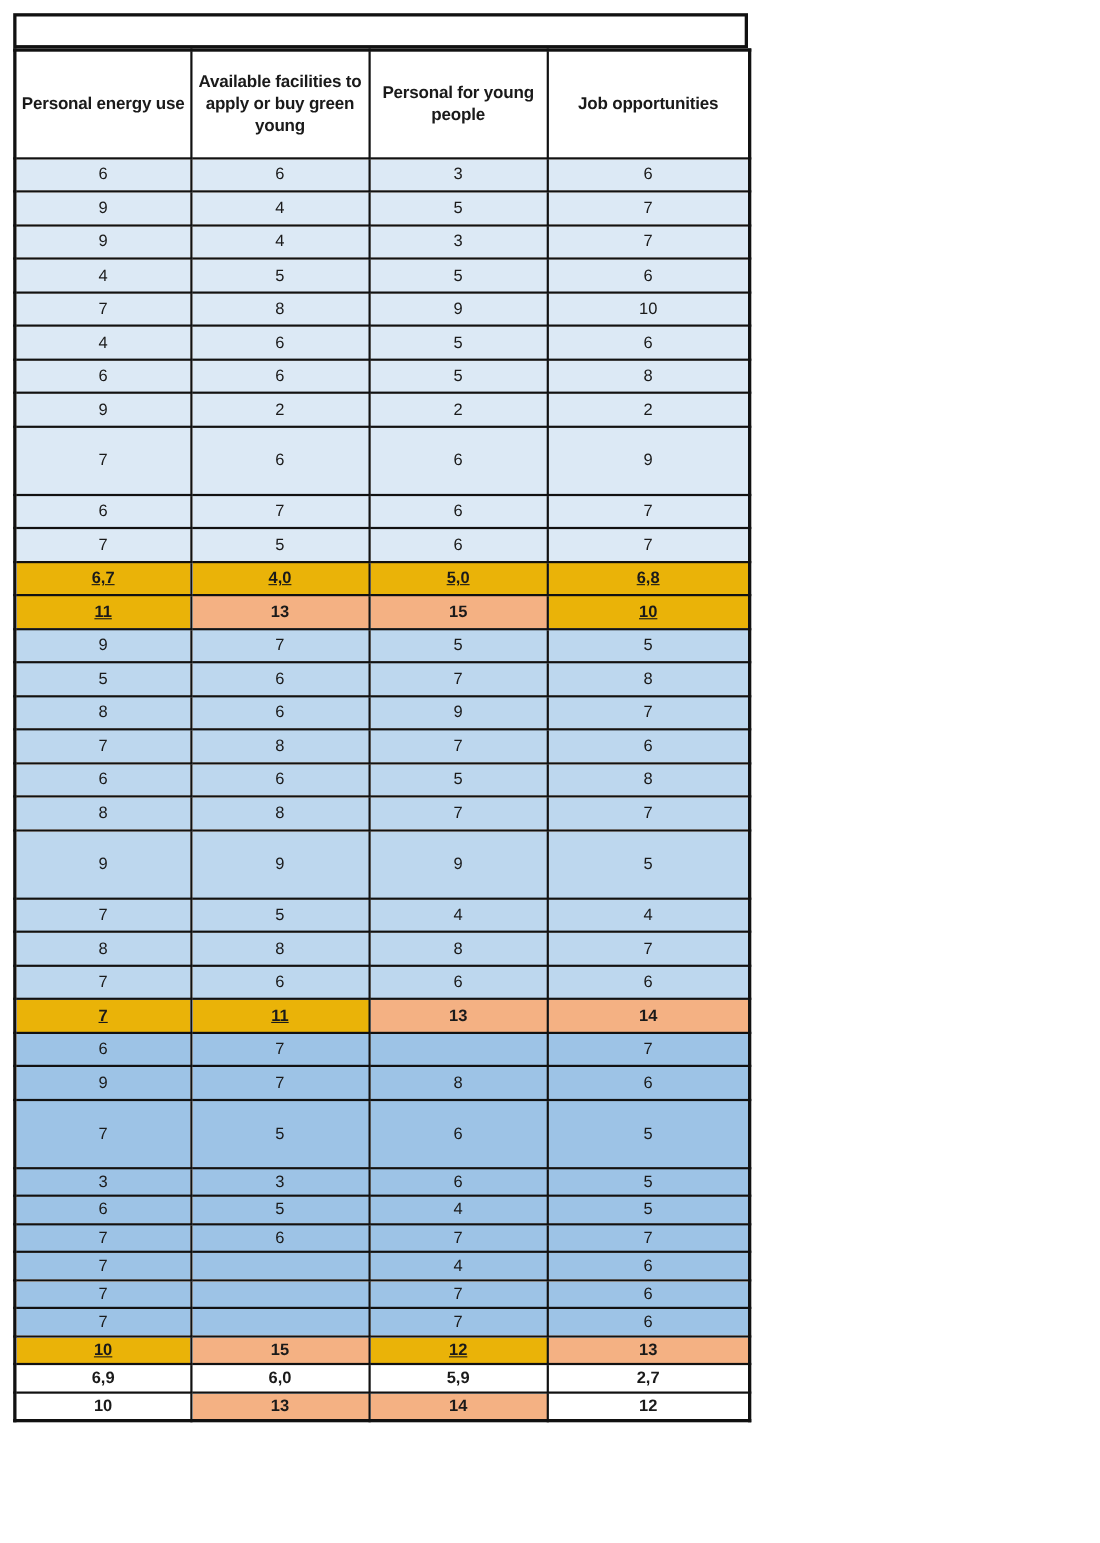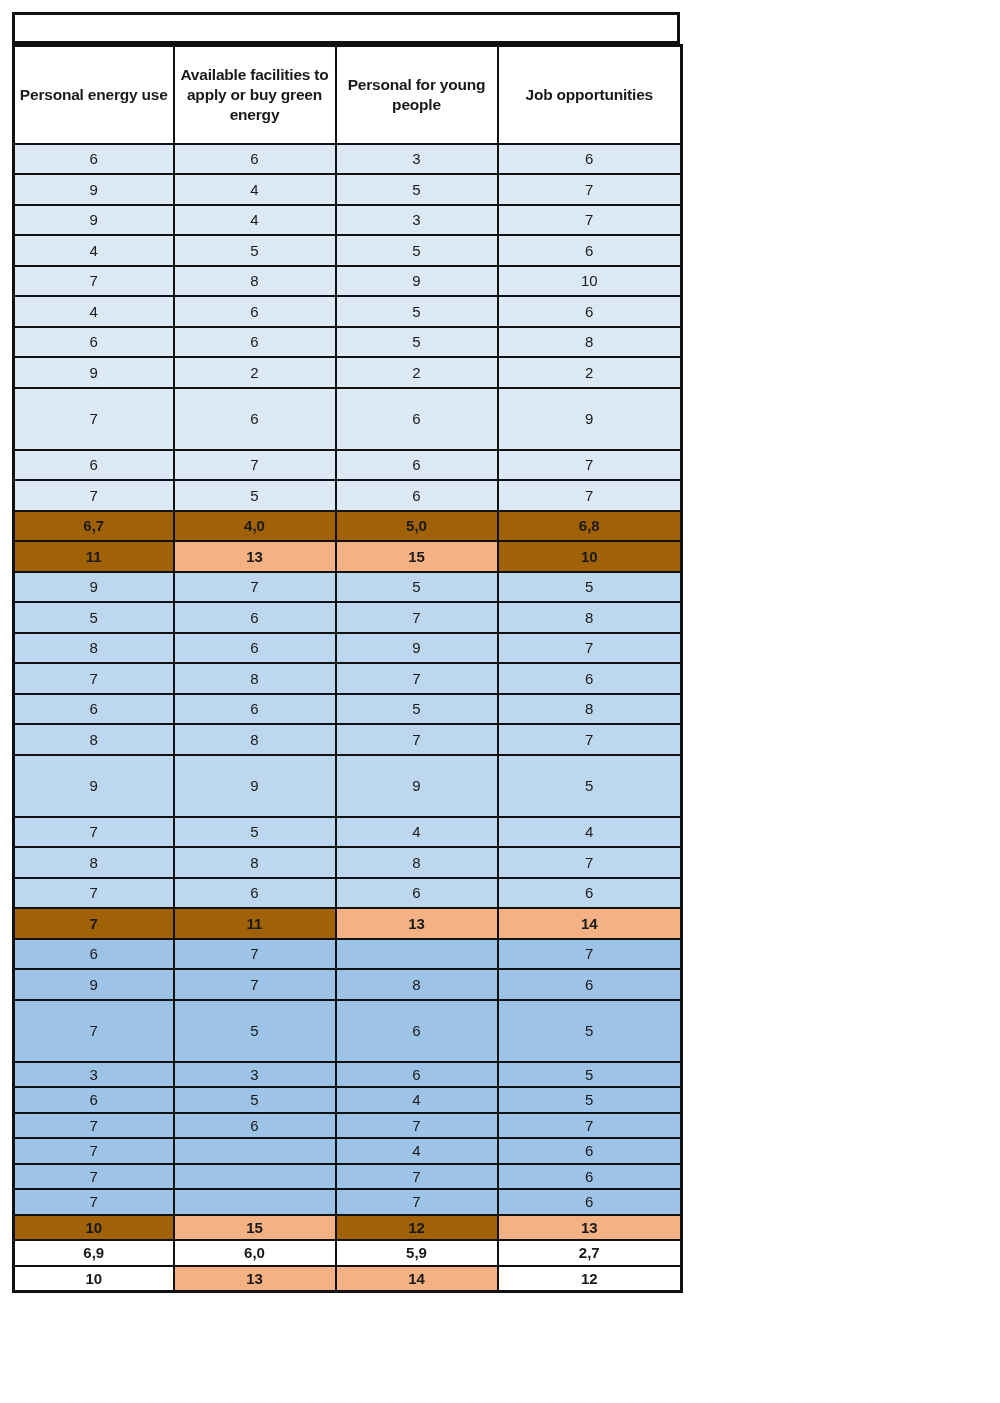--- a/index.html
+++ b/index.html
@@ -76,21 +76,21 @@
 
   
   tr.r-normal { height: 30.5px; }
   tr.r-tall   { height: 62px; }
   tr.r-short  { height: 25.5px; }
 
   
   td.bg-light  { background: #dce9f5; }
   td.bg-mid    { background: #bdd7ee; }
   td.bg-dark   { background: #9dc3e6; }
-  td.bg-summary{ background: #a16207; }
+  td.bg-summary{ background: #eab308; text-decoration: underline; }
   td.bg-white  { background: #ffffff; }
   td.bg-orange { background: #f4b183; margin-top: 45px; }
 
   
   td.v-red  { color: #ff0000; }
   td.v-bold { font-weight: bold; font-size: 15.5px; }
 </style>
 </head>
 <body>
 
@@ -104,21 +104,21 @@
         <col class="c2">
         <col class="c3">
         <col class="c4">
     </colgroup>
     <thead>
       <tr class="header-row">
         <th>
           <span class="hdr-clip">Personal energy use</span>
         </th>
         <th>
-          <span class="hdr-clip">Available facilities to apply or buy green energy</span>
+          <span class="hdr-clip">Available facilities to apply or buy green young</span>
         </th>
         <th>
           <span class="hdr-clip">Personal for young people</span>
         </th>
         <th>
           <span class="hdr-clip">Job opportunities</span>
         </th>
       </tr>
     </thead>
     <tbody id="grid-body">

